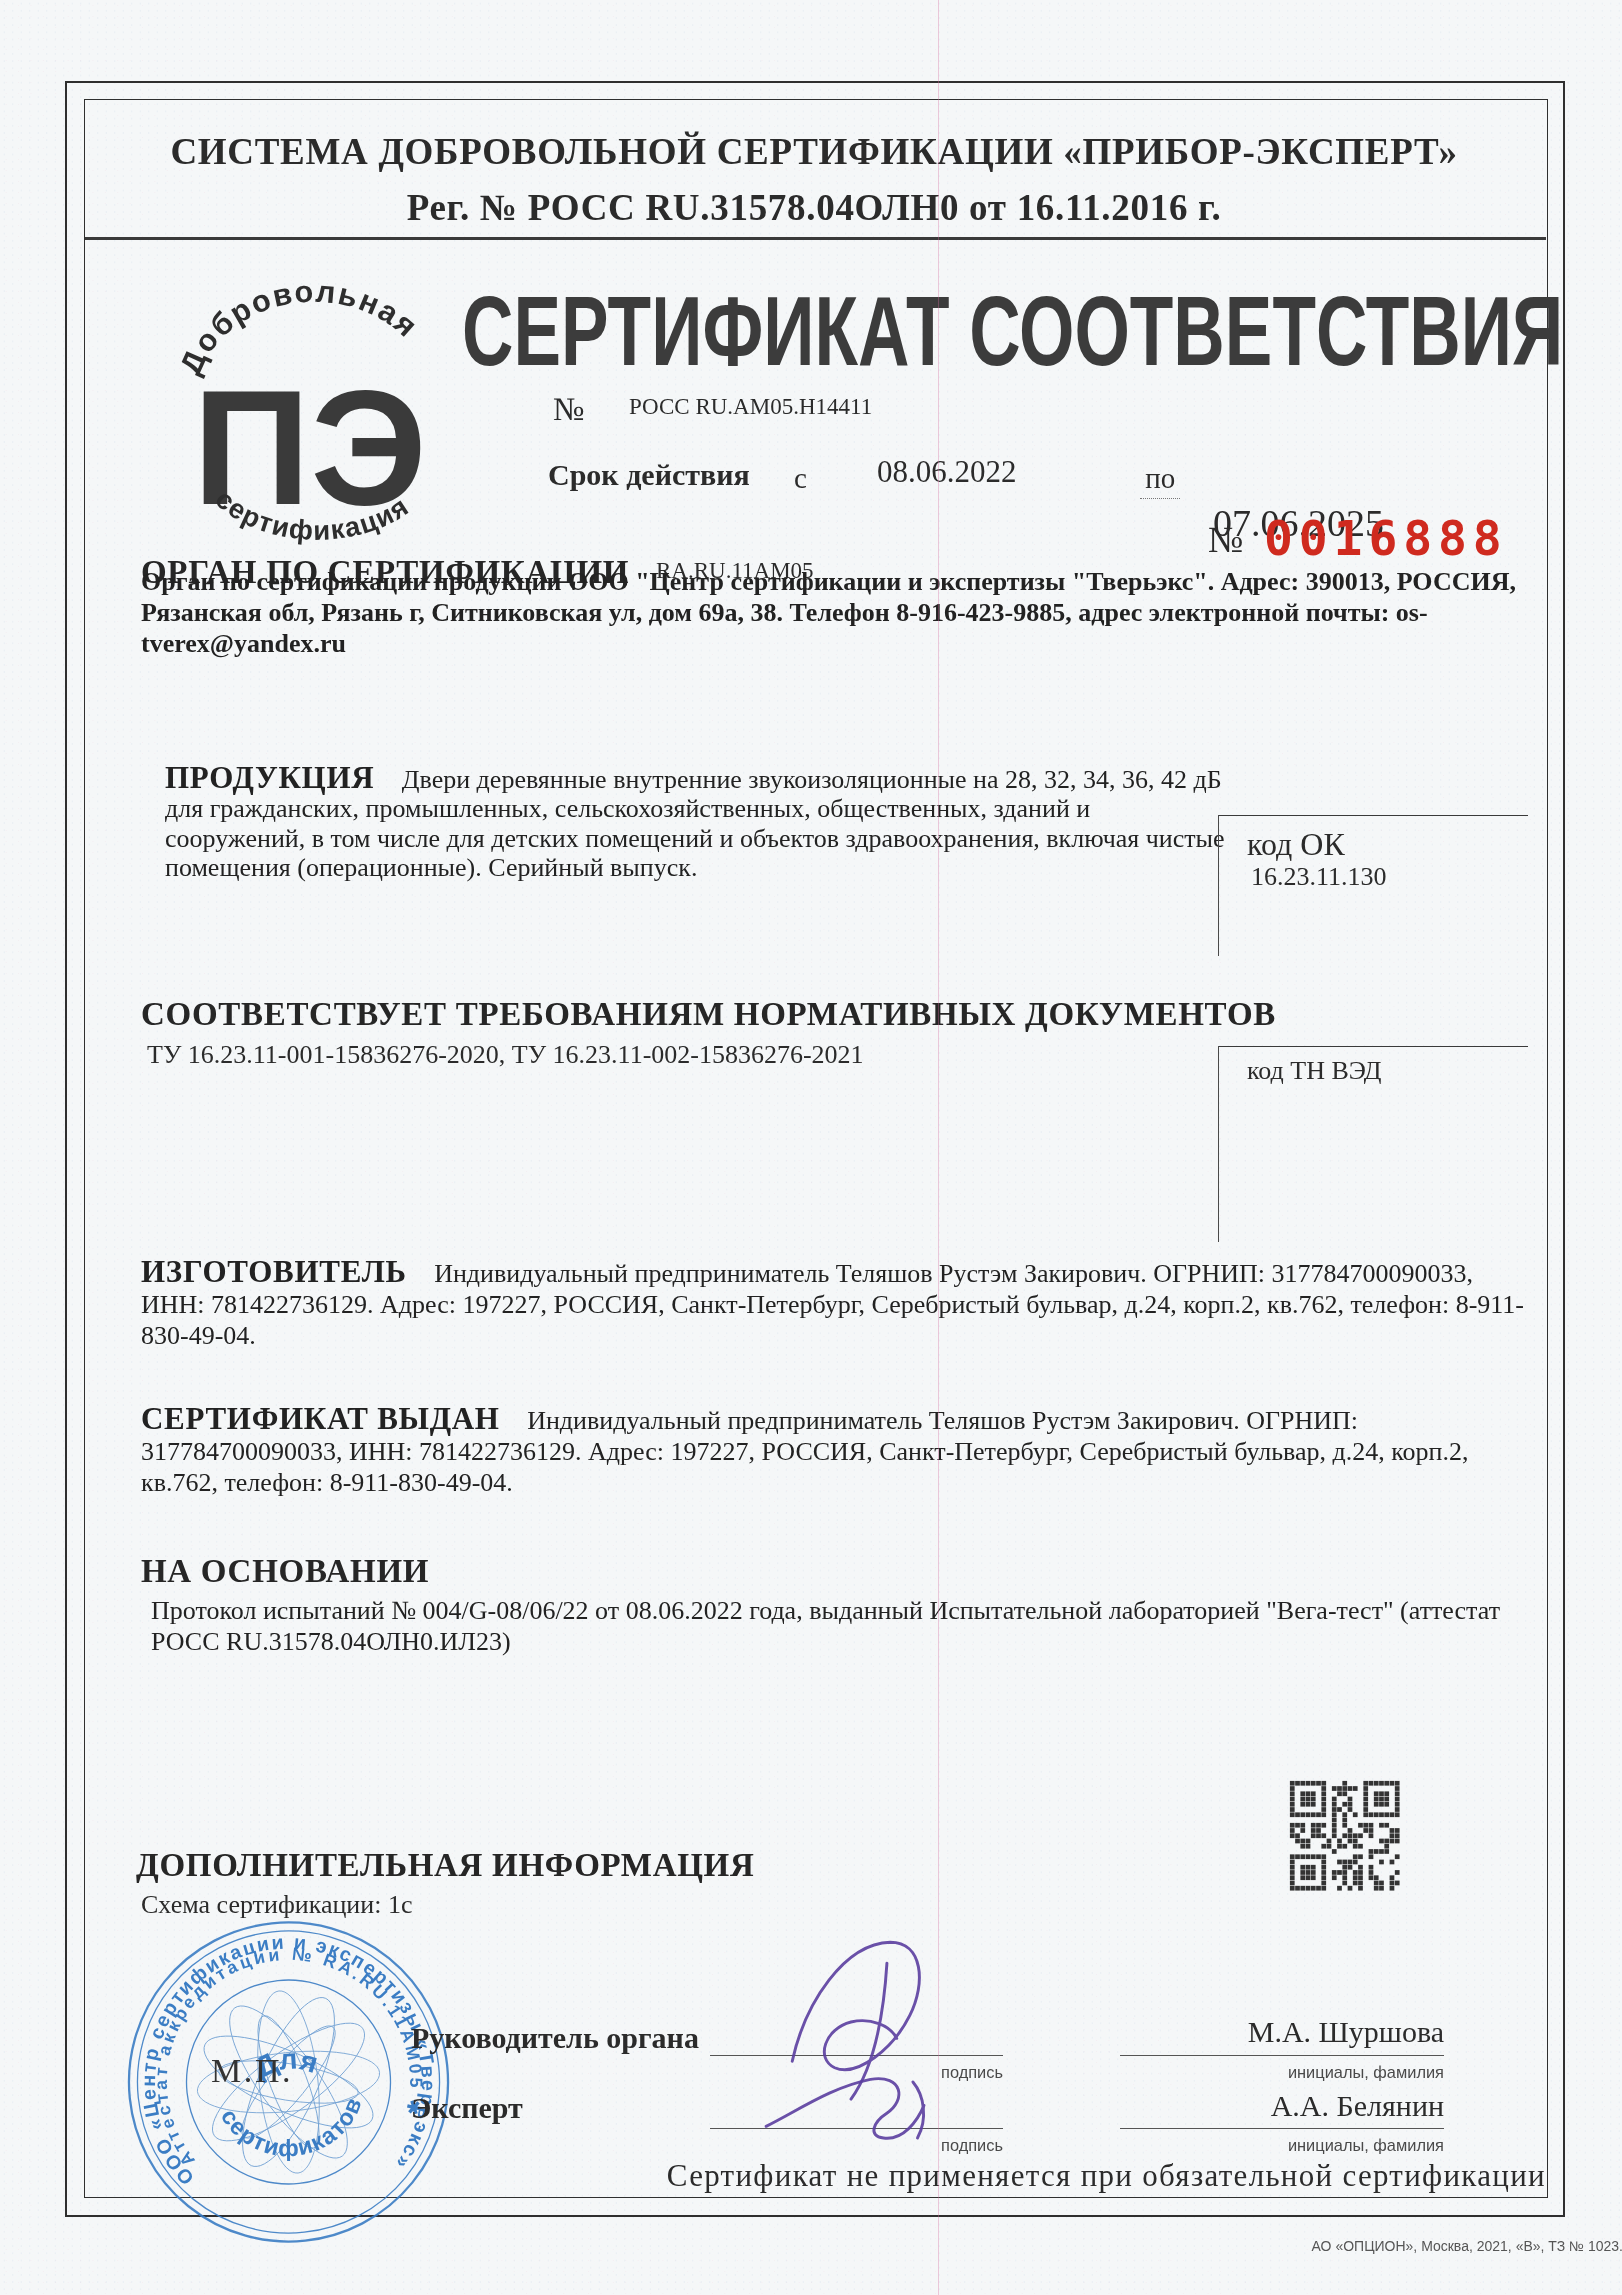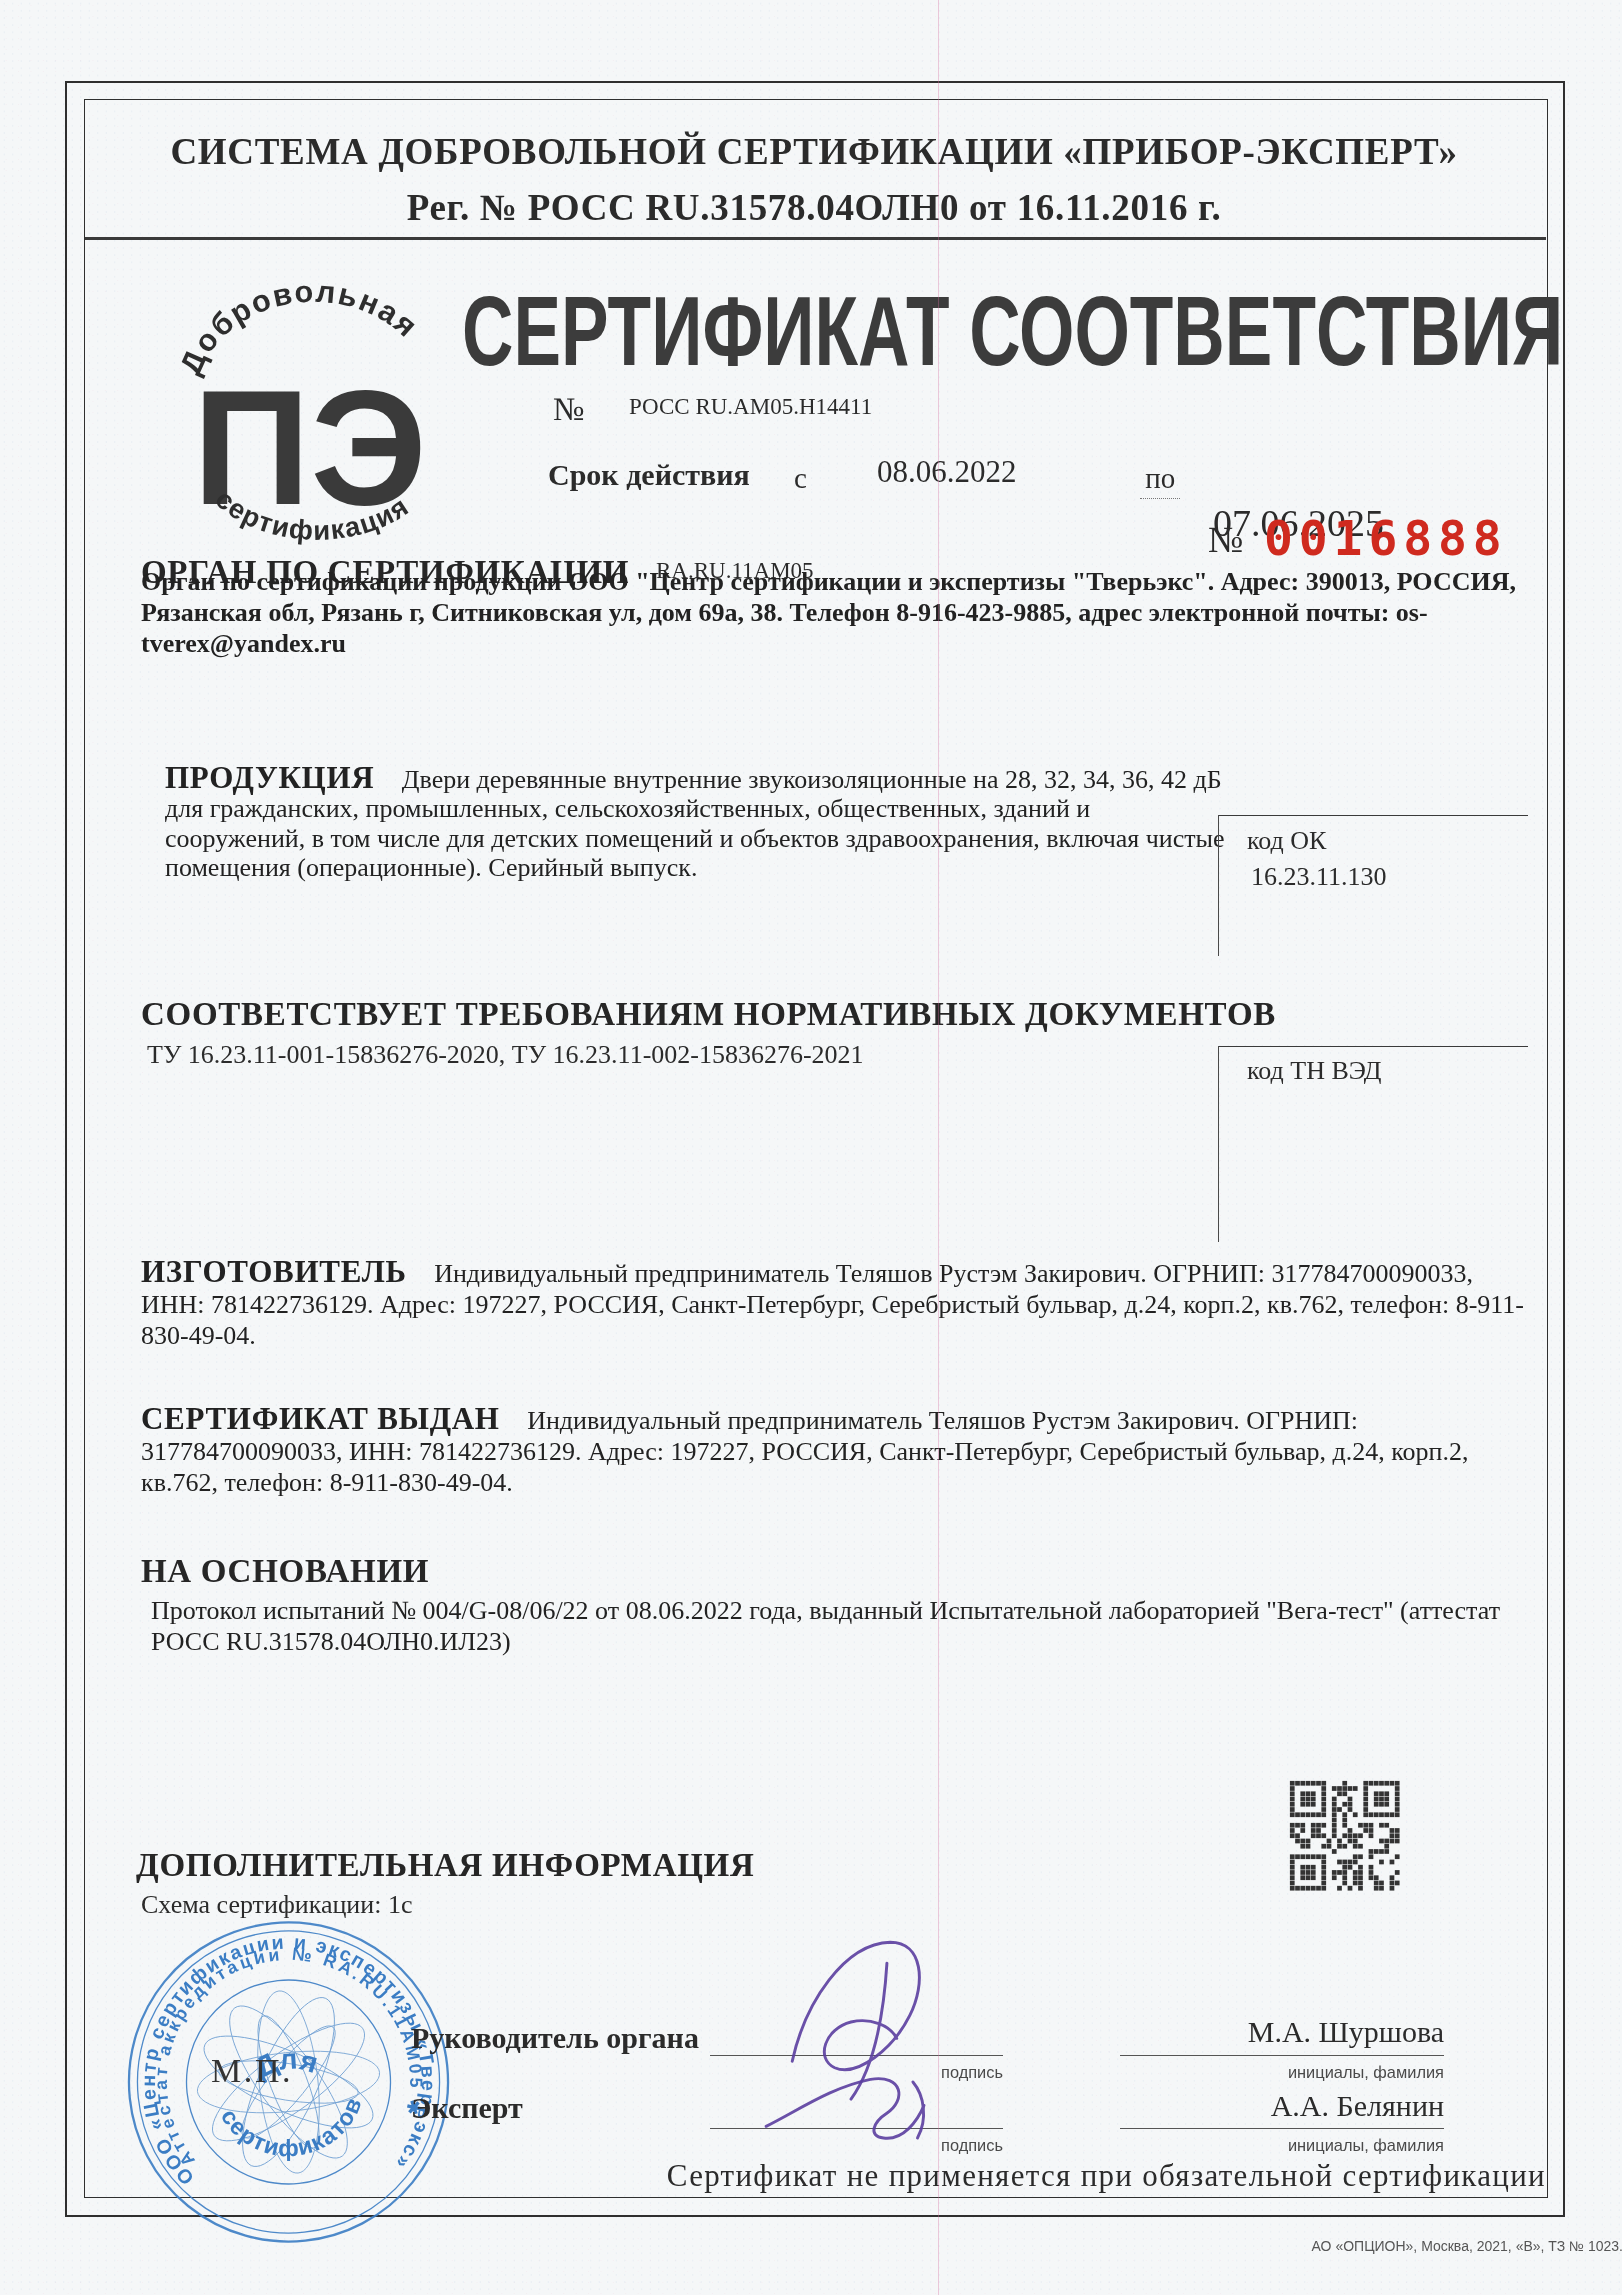--- a/index.html
+++ b/index.html
@@ -79,21 +79,21 @@
 
   <div class="abs sec-head" style="left:141px;top:554px;">ОРГАН ПО СЕРТИФИКАЦИИ</div>
   <div class="abs value" style="left:656px;top:558px;">RA.RU.11АМ05</div>
   <p class="abs para" style="left:141px;top:566px;width:1391px;font-weight:bold;">Орган по сертификации продукции ООО "Центр сертификации и экспертизы "Тверьэкс". Адрес: 390013, РОССИЯ, Рязанская обл, Рязань г, Ситниковская ул, дом 69а, 38. Телефон 8-916-423-9885, адрес электронной почты: os-tverex@yandex.ru</p>
 
   <p class="abs para" style="left:141px;top:763px;width:1070px;line-height:29.4px;margin-left:24px;">
     <span class="inline-head">ПРОДУКЦИЯ</span><span>Двери деревянные внутренние звукоизоляционные на 28, 32, 34, 36, 42 дБ для гражданских, промышленных, сельскохозяйственных, общественных, зданий и сооружений, в том числе для детских помещений и объектов здравоохранения, включая чистые помещения (операционные). Серийный выпуск.</span>
   </p>
   <div class="hline" style="left:1218px;top:815px;width:310px;height:1.3px;"></div>
   <div class="vline" style="left:1218px;top:815px;width:1.3px;height:141px;"></div>
-  <div class="abs" style="left:1247px;top:826px;font-size:26px;">код ОК</div>
+  <div class="abs" style="left:1247px;top:826px;font-size:32px;">код ОК</div>
   <div class="abs" style="left:1251px;top:862px;font-size:26px;">16.23.11.130</div>
 
   <div class="abs sec-head" style="left:141px;top:996px;">СООТВЕТСТВУЕТ ТРЕБОВАНИЯМ НОРМАТИВНЫХ ДОКУМЕНТОВ</div>
   <div class="abs" style="left:147px;top:1040px;font-size:26px;white-space:nowrap;">ТУ 16.23.11-001-15836276-2020,  ТУ 16.23.11-002-15836276-2021</div>
   <div class="hline" style="left:1218px;top:1046px;width:310px;height:1.3px;"></div>
   <div class="vline" style="left:1218px;top:1046px;width:1.3px;height:196px;"></div>
   <div class="abs" style="left:1247px;top:1056px;font-size:26px;">код ТН ВЭД</div>
 
   <p class="abs para" style="left:141px;top:1256px;width:1391px;">
     <span class="inline-head">ИЗГОТОВИТЕЛЬ</span><span>Индивидуальный предприниматель Теляшов Рустэм Закирович. ОГРНИП: 317784700090033, ИНН: 781422736129. Адрес: 197227, РОССИЯ, Санкт-Петербург, Серебристый бульвар, д.24, корп.2, кв.762, телефон: 8-911-830-49-04.</span>

